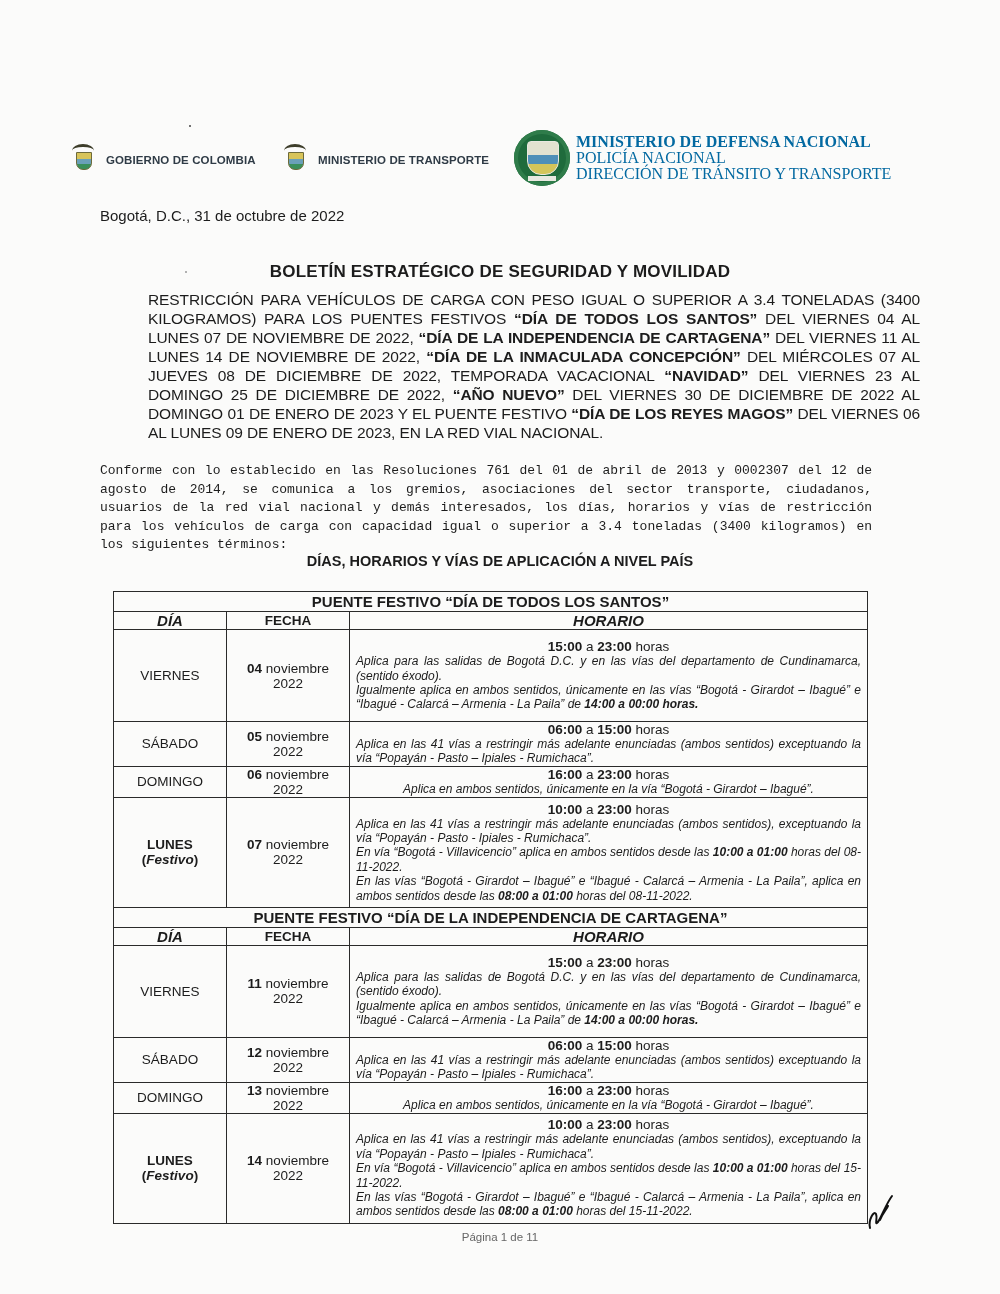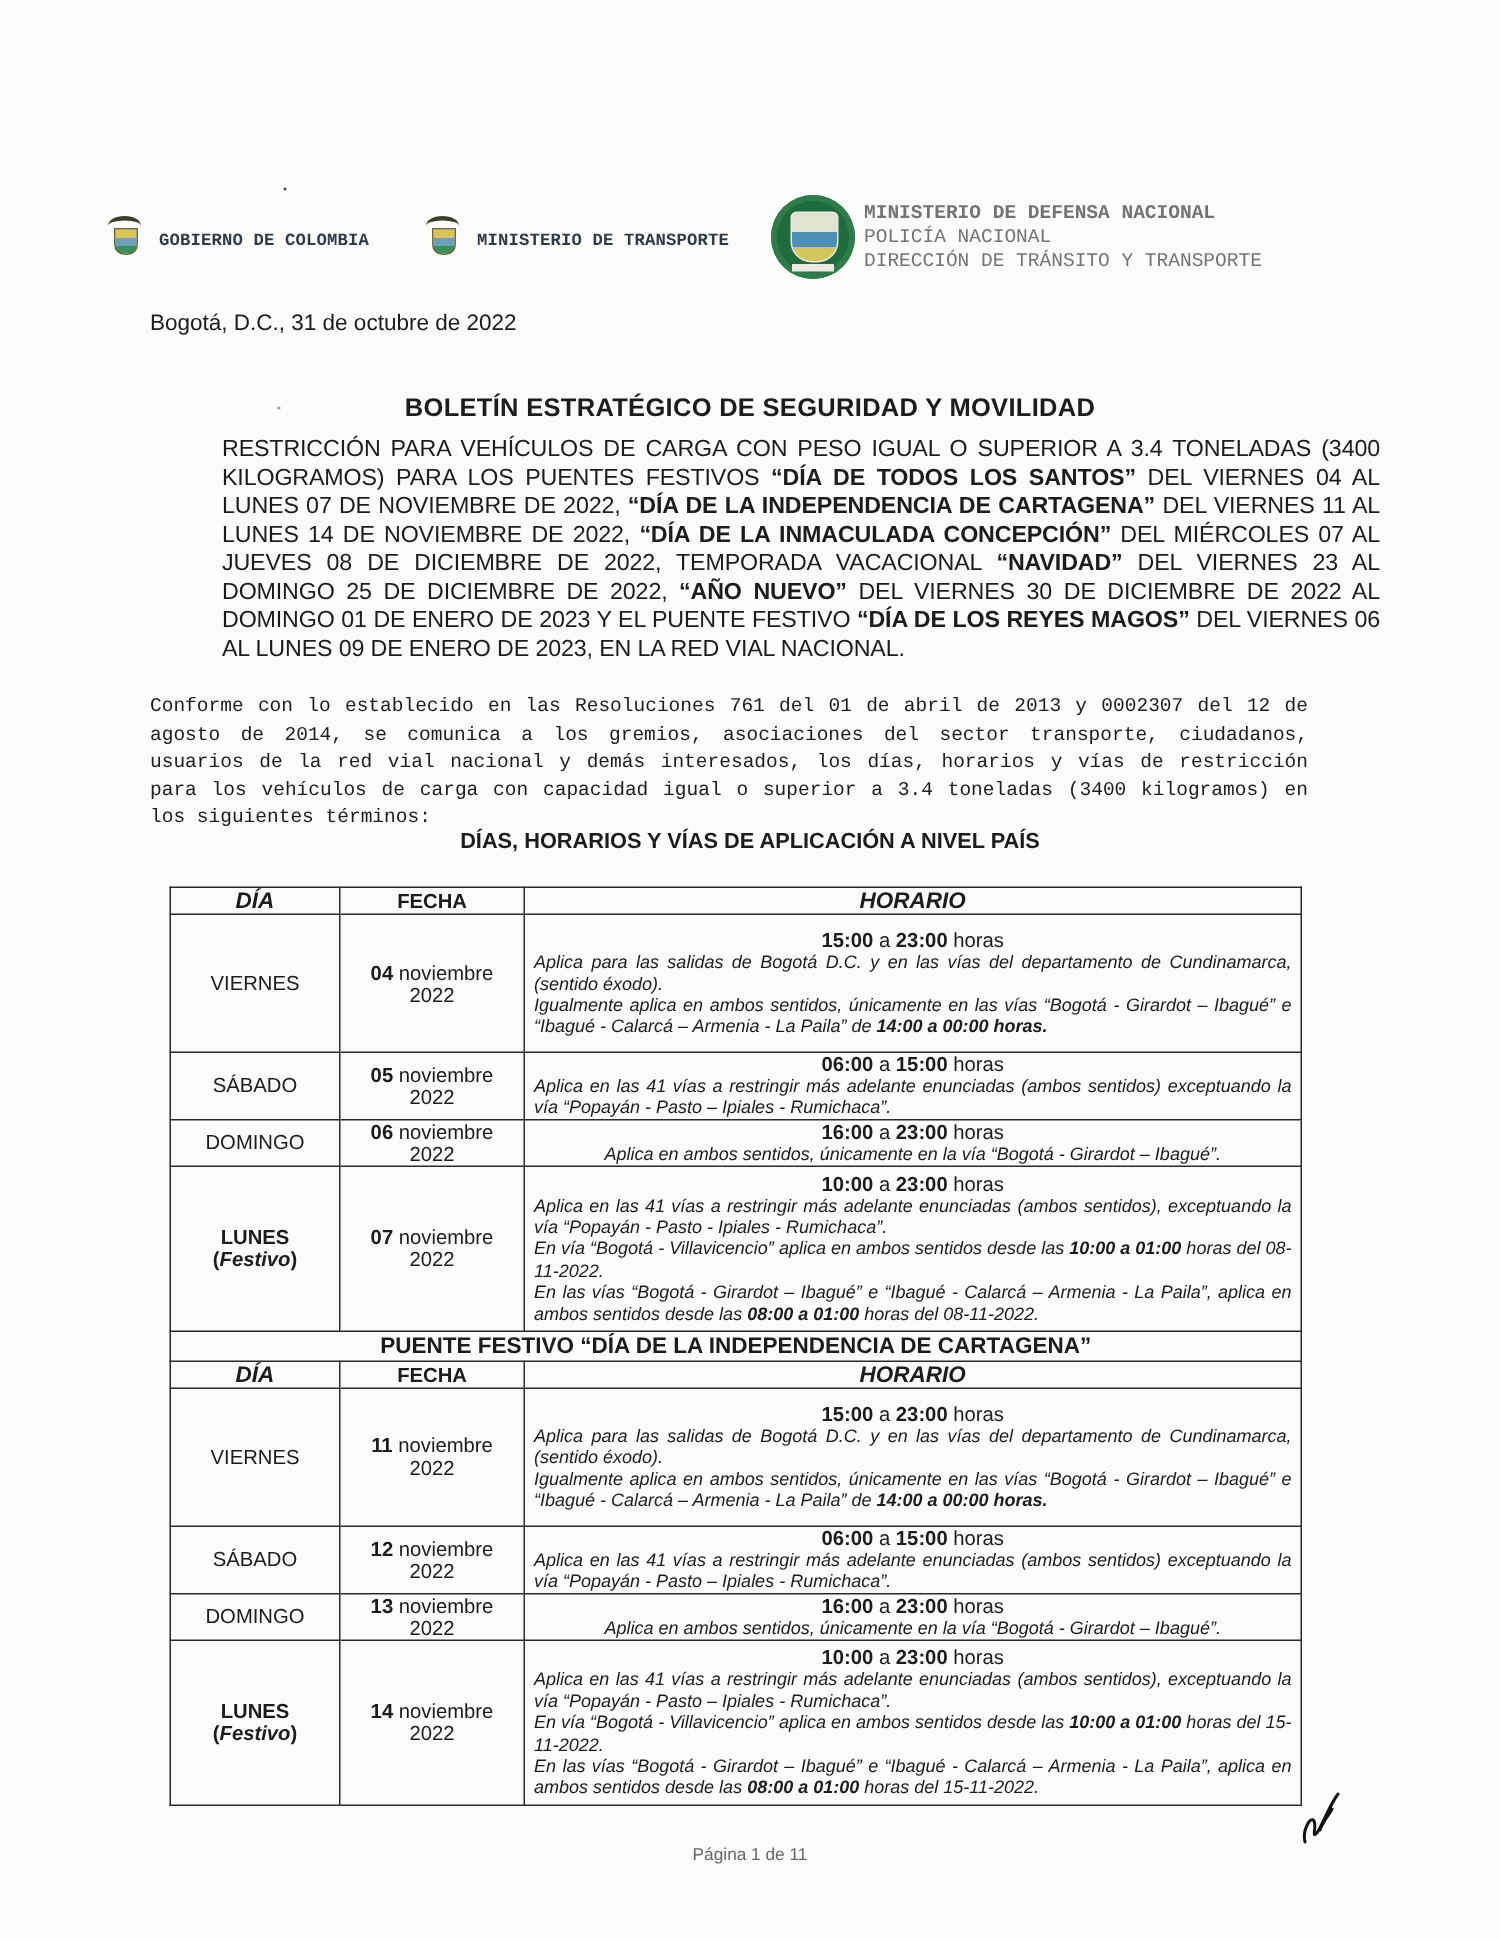--- a/index.html
+++ b/index.html
@@ -1,35 +1,35 @@
 <!DOCTYPE html>
 <html><head>
 <meta charset="utf-8">
 <style>
   html, body { margin:0; padding:0; }
   body {
     width:1000px; height:1294px; background:#fbfbfa; position:relative; overflow:hidden;
     font-family:"Liberation Sans Narrow","Liberation Sans", sans-serif; color:#1c1c1c;
   }
-  .narrow { font-family:Liberation Mono, monospace; }
+  .narrow { font-family:Liberation Sans, sans-serif; }
   .header { position:absolute; top:130px; left:72px; width:820px; height:60px; }
   .hdr-block { position:absolute; display:flex; align-items:center; }
   .hdr-block .lbl { font-weight:bold; font-size:11.5px; color:#2f3b46; letter-spacing:0.1px; }
   .coa { width:22px; height:32px; position:relative; margin-right:12px; }
   .coa .wings { position:absolute; left:0; top:0; width:22px; height:10px;
     border-top:3px solid #3d3d2a; border-radius:50% 50% 0 0; }
   .coa .shield { position:absolute; left:4px; top:8px; width:14px; height:16px;
     background:linear-gradient(#d8c45a 0 35%, #6aa0b8 35% 70%, #3a8f5a 70%);
     border-radius:0 0 7px 7px; border:1px solid #6d6a3a; }
   .police { width:56px; height:56px; border-radius:50%; background:#1f6b3c; position:relative; margin-right:6px;
     box-shadow: inset 0 0 0 4px #2f7c4a; }
   .police .inner { position:absolute; left:13px; top:11px; width:30px; height:32px; border-radius:4px 4px 14px 14px;
     background:linear-gradient(#e2e2d0 0 40%, #4e8fb8 40% 70%, #d4c55a 70%); border:1px solid #e8e8e0; }
   .police .ribbon { position:absolute; left:14px; bottom:5px; width:28px; height:5px; background:#e8e8e0; }
-  .pol-text { font-family:Liberation Mono, monospace; font-size:13px; line-height:16px; color:#737373; }
+  .pol-text { font-family:Liberation Serif, serif; font-size:16px; line-height:16px; color:#0369a1; }
   .pol-text .b { font-weight:bold; }
   .date { position:absolute; left:100px; top:207px; font-size:15px; }
   .title { position:absolute; left:0; width:1000px; top:262px; text-align:center; font-weight:bold; font-size:17px; letter-spacing:0.2px; }
   .intro { position:absolute; left:100px; top:290px; width:772px; font-size:15.5px; line-height:19px; text-align:justify; letter-spacing:-0.1px;margin-left:48px; }
   .body-p { position:absolute; left:100px; top:462px; width:772px; font-size:13px; line-height:18.5px; text-align:justify;font-family:Liberation Mono, monospace; }
   .subtitle { position:absolute; left:0; width:1000px; top:553px; text-align:center; font-weight:bold; font-size:14.5px; }
   table.grid { position:absolute; left:113px; top:591px; width:755px; border-collapse:collapse; font-size:13.5px; }
   table.grid td { border:1.4px solid #2a2a2a; padding:0 6px; vertical-align:middle; }
   .sec-title td { text-align:center; font-weight:bold; font-size:15px; height:19px; }
   .col-hdr td { text-align:center; font-weight:bold; height:17px; }
@@ -82,20 +82,23 @@
 <div class="date">Bogotá, D.C., 31 de octubre de 2022</div>
 <div class="title">BOLETÍN ESTRATÉGICO DE SEGURIDAD Y MOVILIDAD</div>
 
 <div class="intro"><span>RESTRICCIÓN PARA VEHÍCULOS DE CARGA CON PESO IGUAL O SUPERIOR A 3.4 TONELADAS (3400 KILOGRAMOS) PARA LOS PUENTES FESTIVOS </span><b>“DÍA DE TODOS LOS SANTOS”</b><span> DEL VIERNES 04 AL LUNES 07 DE NOVIEMBRE DE 2022, </span><b>“DÍA DE LA INDEPENDENCIA DE CARTAGENA”</b><span> DEL VIERNES 11 AL LUNES 14 DE NOVIEMBRE DE 2022, </span><b>“DÍA DE LA INMACULADA CONCEPCIÓN”</b><span> DEL MIÉRCOLES 07 AL JUEVES 08 DE DICIEMBRE DE 2022, TEMPORADA VACACIONAL </span><b>“NAVIDAD”</b><span> DEL VIERNES 23 AL DOMINGO 25 DE DICIEMBRE DE 2022, </span><b>“AÑO NUEVO”</b><span> DEL VIERNES 30 DE DICIEMBRE DE 2022 AL DOMINGO 01 DE ENERO DE 2023 Y EL PUENTE FESTIVO </span><b>“DÍA DE LOS REYES MAGOS”</b><span> DEL VIERNES 06 AL LUNES 09 DE ENERO DE 2023, EN LA RED VIAL NACIONAL.</span></div>
 
 <div class="body-p">Conforme con lo establecido en las Resoluciones 761 del 01 de abril de 2013 y 0002307 del 12 de agosto de 2014, se comunica a los gremios, asociaciones del sector transporte, ciudadanos, usuarios de la red vial nacional y demás interesados, los días, horarios y vías de restricción para los vehículos de carga con capacidad igual o superior a 3.4 toneladas (3400 kilogramos) en los siguientes términos:</div>
 <div class="subtitle">DÍAS, HORARIOS Y VÍAS DE APLICACIÓN A NIVEL PAÍS</div>
 
 <table class="grid">
   <tbody id="tbody">
+      <tr class="sec-title">
+        <td colspan="3">PUENTE FESTIVO “DÍA DE TODOS LOS SANTOS”</td>
+      </tr>
       <tr class="col-hdr">
         <td class="c-dia ital">DÍA</td>
         <td class="c-fecha">FECHA</td>
         <td class="ital">HORARIO</td>
       </tr>
       <tr style="height: 92px;">
         <td class="c-dia">
           <div>VIERNES</div>
         </td>
         <td class="c-fecha"><b>04</b><span> noviembre 2022</span></td>

